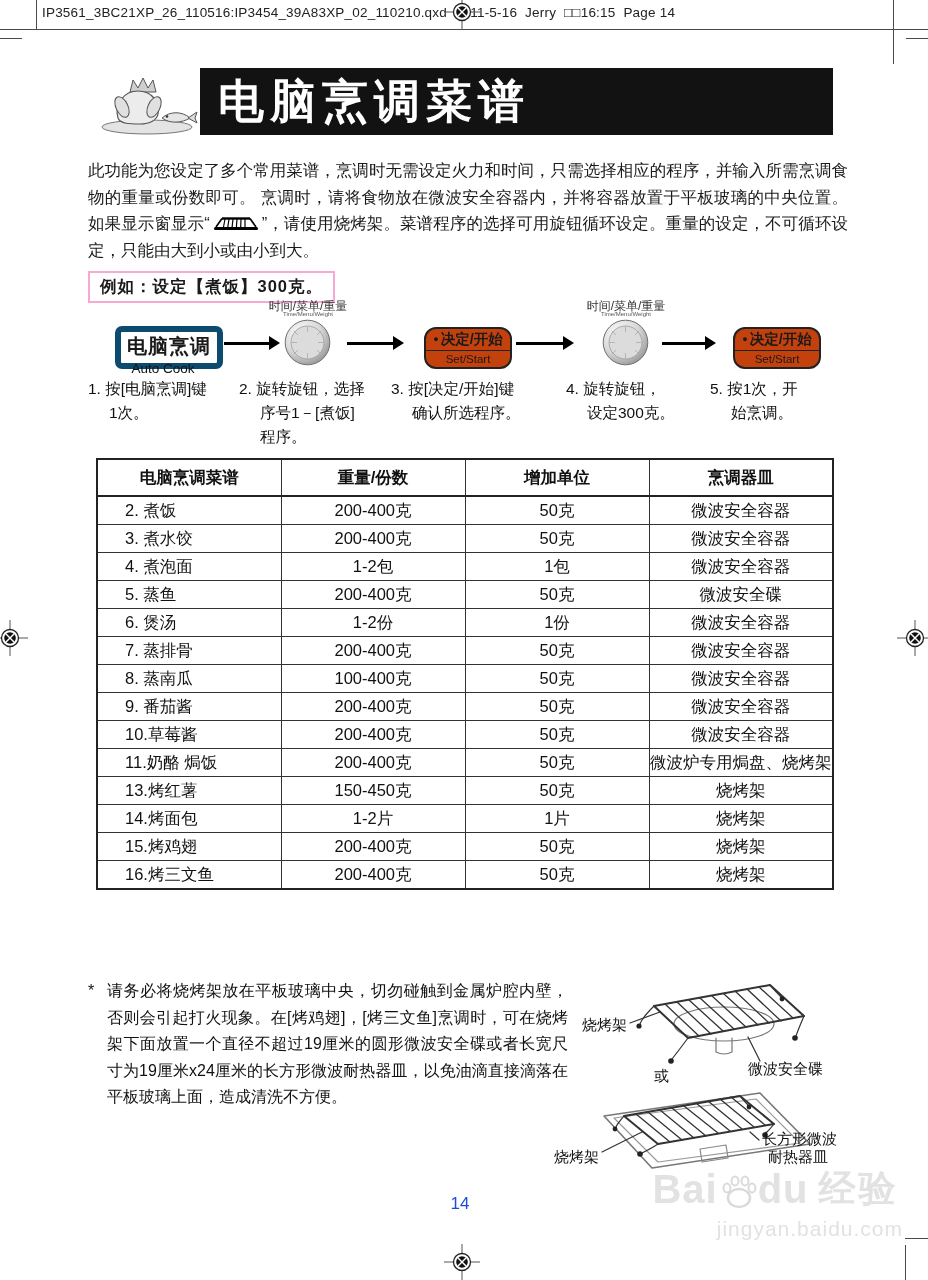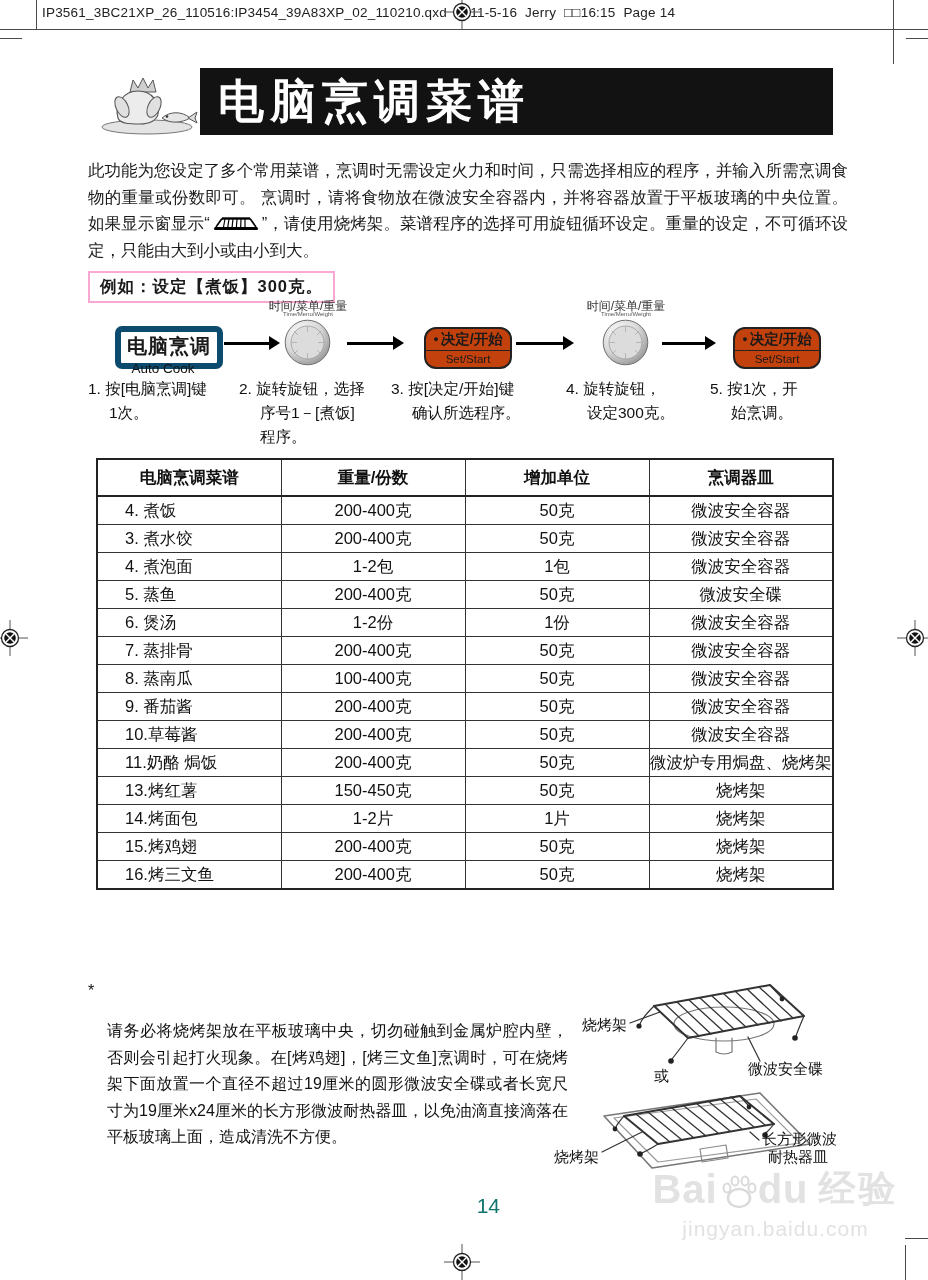--- a/index.html
+++ b/index.html
@@ -41,27 +41,27 @@
   
   .menu-table{position:absolute;left:96px;top:458px;width:738px;border-collapse:collapse;table-layout:fixed;
               font-size:16.5px;color:#111;border:2px solid #222;}
   .menu-table th{border:1px solid #333;border-bottom:2px solid #222;height:33px;font-weight:600;text-align:center;}
   .menu-table td{border:1px solid #333;height:27px;text-align:center;padding:0;}
   .menu-table td.left{text-align:left;padding-left:27px;}
   
   .footnote{position:absolute;left:88px;top:978px;width:480px;display:flex;gap:7px;
             font-size:16px;line-height:26.5px;color:#111;}
   .fn-marker{flex:0 0 12px;}
-  .fn-text{text-align:justify;margin-top:40px;}
+  .fn-text{text-align:justify;}
   
   .illus{position:absolute;left:552px;top:966px;width:307px;height:212px;}
   .illus text{font-size:15px;fill:#111;font-family:"Liberation Sans","DejaVu Sans",sans-serif;}
   
-  .pagenum{position:absolute;left:420px;top:1194px;width:80px;text-align:right;font-size:21px;color:#0f766e;}
-  .watermark{position:absolute;left:648px;top:1164px;width:255px;color:#e2e2e2;text-align:center;}
+  .pagenum{position:absolute;left:420px;top:1194px;width:80px;text-align:center;font-size:17px;color:#1d4ed8;}
+  .watermark{position:absolute;left:648px;top:1164px;width:255px;color:#e2e2e2;text-align:right;}
   .wm-row{display:flex;align-items:center;justify-content:center;font-weight:700;}
   .wm-bai,.wm-du{font-size:40px;letter-spacing:1px;}
   .wm-paw{width:36px;height:34px;margin:0 1px -6px 3px;}
   .wm-cn{font-size:37px;margin-left:10px;letter-spacing:3px;}
   .wm-url{font-size:21px;font-weight:400;letter-spacing:1px;margin-top:3px;}
 </style>
 </head>
 <body>
 
 <div class="page">
@@ -223,21 +223,21 @@
     <thead>
       <tr>
         <th>电脑烹调菜谱</th>
         <th>重量/份数</th>
         <th>增加单位</th>
         <th>烹调器皿</th>
       </tr>
     </thead>
     <tbody>
         <tr>
-          <td class="left">4. 煮饭</td>
+          <td class="left">2. 煮饭</td>
           <td>200-400克</td>
           <td>50克</td>
           <td>微波安全容器</td>
         </tr>
         <tr>
           <td class="left">3. 煮水饺</td>
           <td>200-400克</td>
           <td>50克</td>
           <td>微波安全容器</td>
         </tr>

